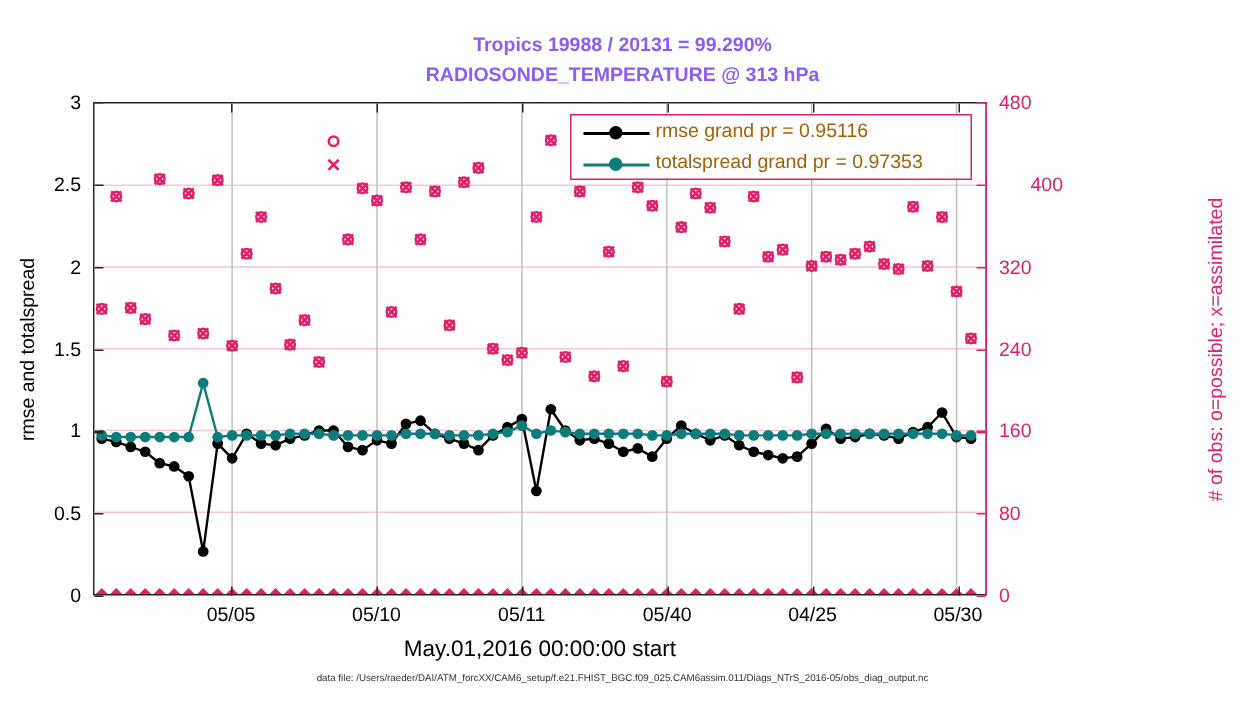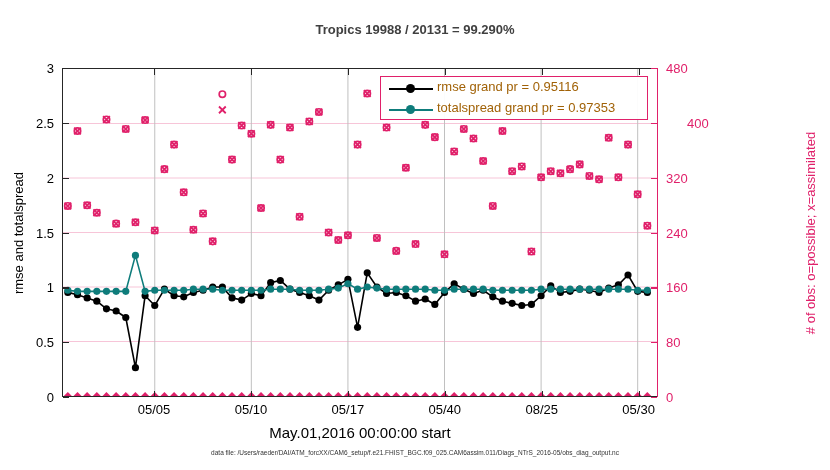--- a/index.html
+++ b/index.html
@@ -6,21 +6,21 @@
   body{
     width:830px;height:470px;
     background:#ffffff;
     font-family:"Liberation Sans", sans-serif;
     overflow:hidden;
     position:relative;
   }
   #figure{position:absolute;left:0;top:0;width:830px;height:470px;}
   .ttl{
     position:absolute;width:100%;text-align:center;
-    font-weight:bold;color:#404040;font-size:13px;letter-spacing:0px;
+    font-weight:bold;color:#8b5cf6;font-size:13px;letter-spacing:0px;
   }
   #title1{top:22px;}
   #title2{top:42px;}
   #plotbox{
     position:absolute;left:62px;top:68px;width:596px;height:329px;
     border:1.3px solid #262626;box-sizing:border-box;background:#fff;
   }
   #gridlayer,#datalayer{position:absolute;left:0;top:0;width:100%;height:100%;}
   .ytick-l{
     position:absolute;right:666px;text-align:right;width:60px;
@@ -63,20 +63,21 @@
   .lgdot{position:absolute;left:25px;top:6px;width:9px;height:9px;border-radius:50%;}
   .lgtxt{position:absolute;left:56px;top:1px;font-size:13px;color:#a16207;white-space:nowrap;}
   .tickmark{position:absolute;background:#262626;}
 </style>
 </head>
 <body>
 
 <div id="figure">
 
   <div class="ttl" id="title1">Tropics 19988 / 20131 = 99.290%</div>
+  <div class="ttl" id="title2">RADIOSONDE_TEMPERATURE @ 313 hPa</div>
 
   <div id="plotbox">
     <svg id="gridlayer" viewBox="0 0 596 329" preserveAspectRatio="none">
         <line x1="0" y1="274.1666666666667" x2="596" y2="274.1666666666667" stroke="#F7C5D8" stroke-width="1"></line>
         <line x1="0" y1="219.33333333333334" x2="596" y2="219.33333333333334" stroke="#F7C5D8" stroke-width="1"></line>
         <line x1="0" y1="164.5" x2="596" y2="164.5" stroke="#F7C5D8" stroke-width="1"></line>
         <line x1="0" y1="109.66666666666669" x2="596" y2="109.66666666666669" stroke="#F7C5D8" stroke-width="1"></line>
         <line x1="0" y1="54.833333333333314" x2="596" y2="54.833333333333314" stroke="#F7C5D8" stroke-width="1"></line>
         <line x1="92.0650406504065" y1="0" x2="92.0650406504065" y2="329" stroke="#BFBFBF" stroke-width="1"></line>
         <line x1="188.97560975609755" y1="0" x2="188.97560975609755" y2="329" stroke="#BFBFBF" stroke-width="1"></line>
@@ -410,23 +411,23 @@
       <div class="ytick-r" style="top: 342.167px; left: 666px;">80</div>
       <div class="ytick-r" style="top: 287.333px; left: 666px;">160</div>
       <div class="ytick-r" style="top: 232.5px; left: 666px;">240</div>
       <div class="ytick-r" style="top: 177.667px; left: 666px;">320</div>
       <div class="ytick-r" style="top: 122.833px; left: 666px; margin-left: 21px;">400</div>
       <div class="ytick-r" style="top: 68px; left: 666px;">480</div>
     </div>
   <div id="ticks-bottom">
       <div class="xtick" style="left: 154.065px;">05/05</div>
       <div class="xtick" style="left: 250.976px;">05/10</div>
-      <div class="xtick" style="left: 347.886px;">05/17</div>
+      <div class="xtick" style="left: 347.886px;">05/11</div>
       <div class="xtick" style="left: 444.797px;">05/40</div>
-      <div class="xtick" style="left: 541.707px;">08/25</div>
+      <div class="xtick" style="left: 541.707px;">04/25</div>
       <div class="xtick" style="left: 638.618px;">05/30</div>
     </div>
   <div id="tickmarks">
       <div class="tickmark" style="left: 63px; top: 397px; width: 6px; height: 1.3px;"></div>
       <div class="tickmark" style="left: 63px; top: 342.167px; width: 6px; height: 1.3px;"></div>
       <div class="tickmark" style="left: 63px; top: 287.333px; width: 6px; height: 1.3px;"></div>
       <div class="tickmark" style="left: 63px; top: 232.5px; width: 6px; height: 1.3px;"></div>
       <div class="tickmark" style="left: 63px; top: 177.667px; width: 6px; height: 1.3px;"></div>
       <div class="tickmark" style="left: 63px; top: 122.833px; width: 6px; height: 1.3px;"></div>
       <div class="tickmark" style="left: 63px; top: 68px; width: 6px; height: 1.3px;"></div>

